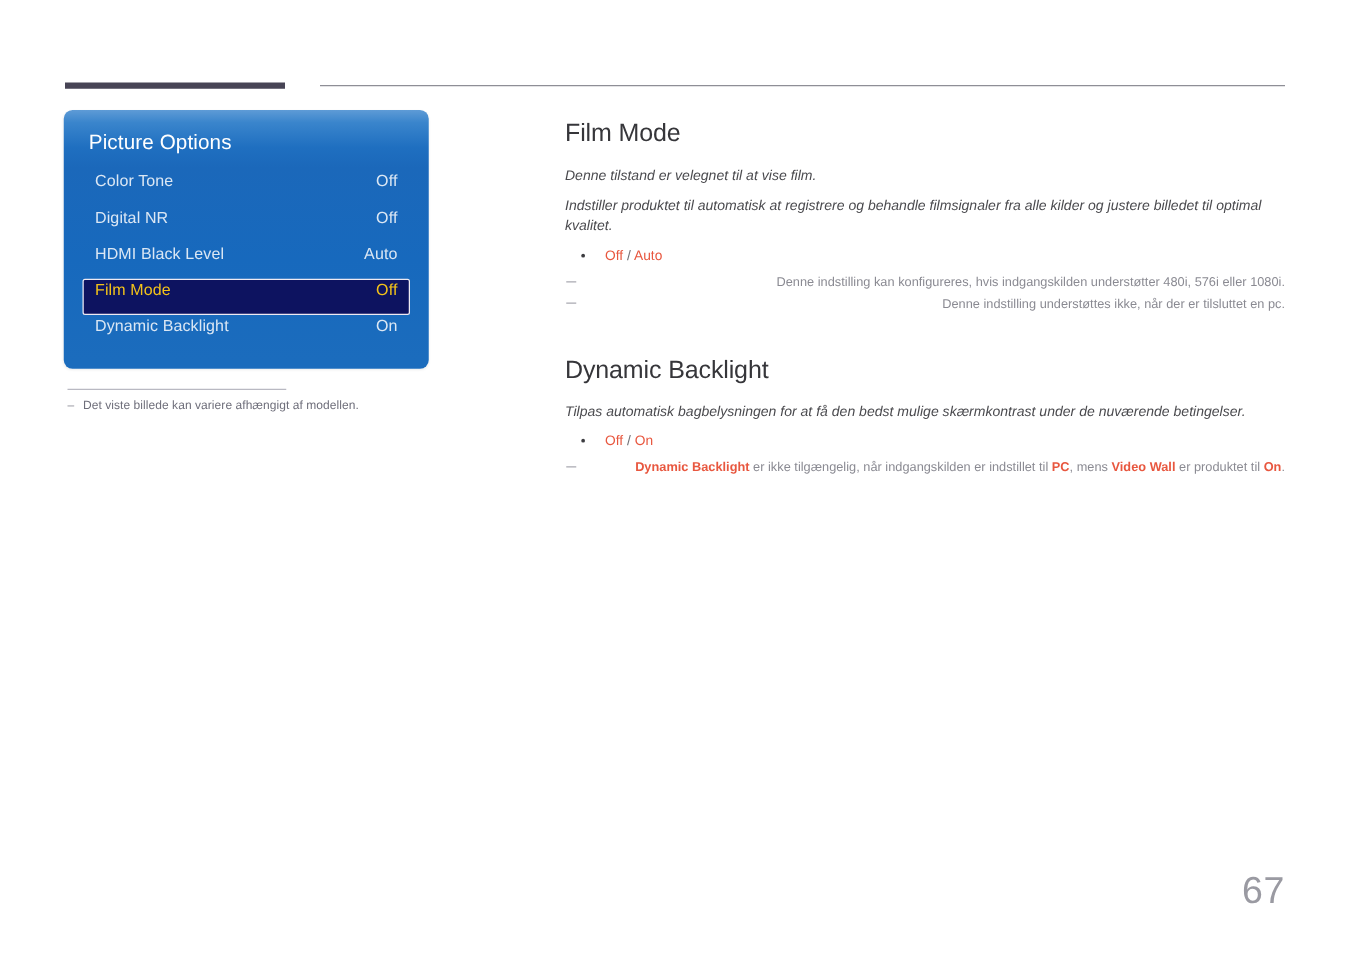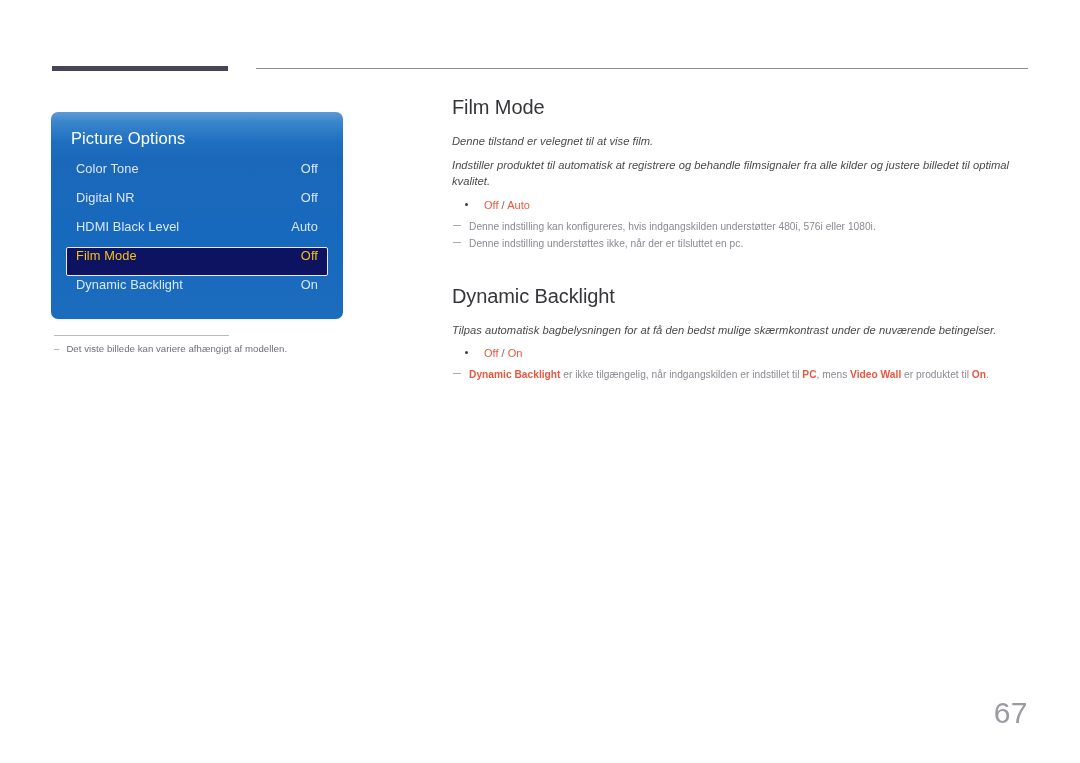--- a/index.html
+++ b/index.html
@@ -40,21 +40,21 @@
     top: 2px;
     right: 0;
     height: 1px;
     background: #8e8e96;
   }
 
   
   .osd-column {
     position: absolute;
     left: 51px;
-    top: 112px;
+    top: 88px;
     width: 340px;
   }
 
   .osd-panel {
     width: 292px;
     border-radius: 7px;
     background:
       linear-gradient(to bottom,
         #5e9bd6 0px,
         #3a85cc 10px,
@@ -178,20 +178,21 @@
     color: #6f6f74;
   }
   .note {
     font-size: 10.2px;
     line-height: 15px;
     color: #8a8a92;
     margin: 0 0 2px 0;
     padding-left: 17px;
     position: relative;
     letter-spacing: .02px;
+    text-align: right;
   }
   .note::before {
     content: "";
     position: absolute;
     left: 1px;
     top: 6px;
     width: 8px;
     height: 1.4px;
     background: #a9a9b1;
   }

